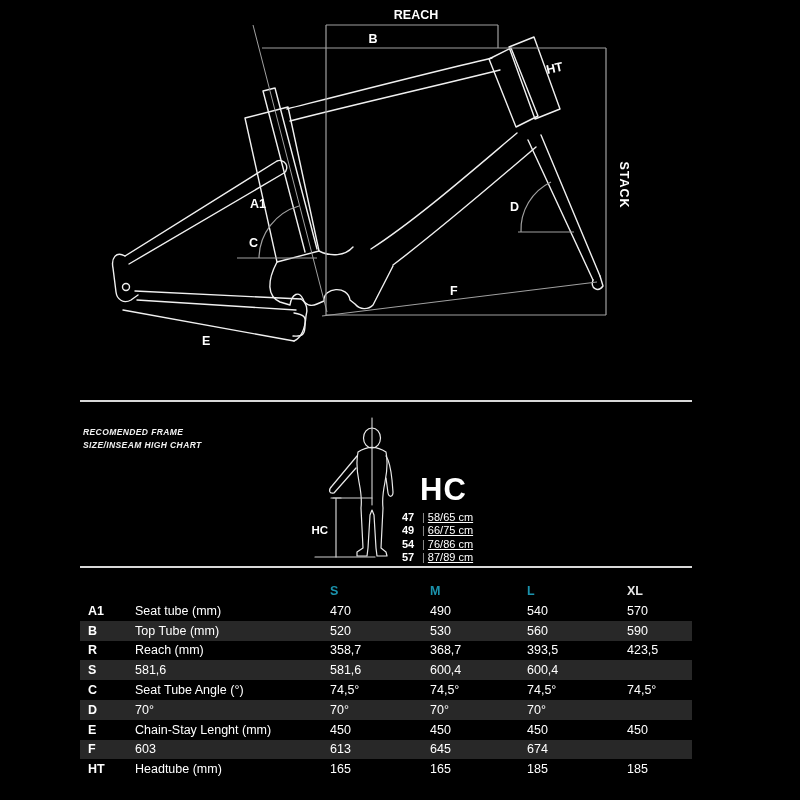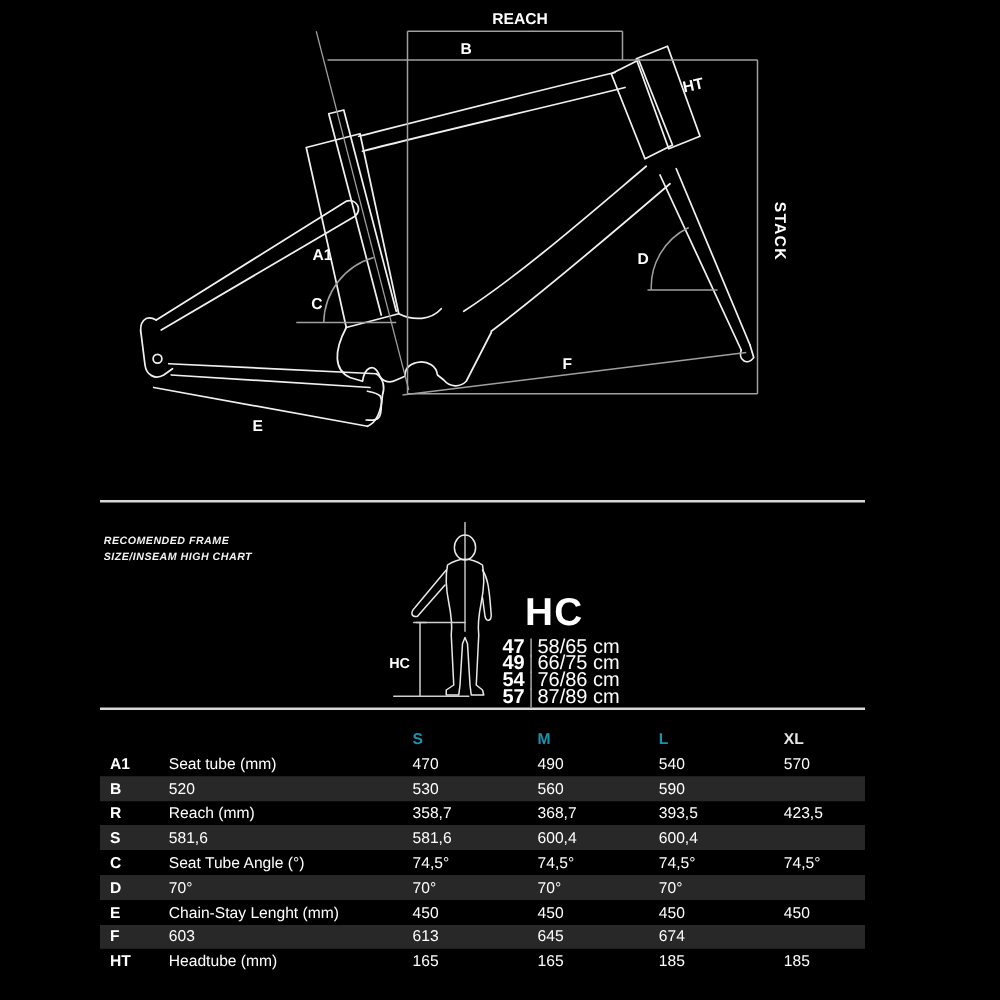--- a/index.html
+++ b/index.html
@@ -5,21 +5,21 @@
   html,body{margin:0;padding:0;background:#000;}
   #stage{position:relative;width:692px;height:800px;background:#000;overflow:hidden;
          font-family:"Liberation Sans",sans-serif;color:#fff;}
   svg{position:absolute;display:block;}
   .divider{position:absolute;left:80px;width:629px;height:2px;background:#d8d8d8;}
   
   #mid-heading{position:absolute;left:83px;top:426px;font-size:8.5px;font-weight:bold;
                letter-spacing:.4px;line-height:1.55;color:#f2f2f2;font-style:italic;}
   #hc-title{position:absolute;left:420px;top:472px;font-size:31px;font-weight:bold;
             letter-spacing:1px;color:#fff;}
-  #hc-list{position:absolute;left:402px;top:511px;font-size:16px;line-height:13.4px;}
+  #hc-list{position:absolute;left:402px;top:511px;font-size:11px;line-height:13.4px;text-decoration:underline;}
   .hc-row .sz{font-weight:bold;display:inline-block;min-width:17px;}
   .hc-row .sep{color:#9a9a9a;padding:0 3px;}
   
   #geo-table{position:absolute;left:80px;top:577px;width:625px;font-size:12.5px;}
   .g-row{display:grid;grid-template-columns:55px 195px 100px 97px 100px 78px;
          align-items:center;height:19.8px;}
   .g-row.head{height:24px;align-items:end;padding-bottom:3px;box-sizing:border-box;}
   .g-row.stripe{background:#282828;}
   .g-code{font-weight:bold;padding-left:8px;}
   .g-head{font-weight:bold;}
@@ -120,20 +120,21 @@
         <div class="g-row">
           <div class="g-code">A1</div>
           <div class="g-label">Seat tube (mm)</div>
           <div class="g-val">470</div>
           <div class="g-val">490</div>
           <div class="g-val">540</div>
           <div class="g-val">570</div>
         </div>
         <div class="g-row stripe">
           <div class="g-code">B</div>
+          <div class="g-label">Top Tube (mm)</div>
           <div class="g-val">520</div>
           <div class="g-val">530</div>
           <div class="g-val">560</div>
           <div class="g-val">590</div>
         </div>
         <div class="g-row">
           <div class="g-code">R</div>
           <div class="g-label">Reach (mm)</div>
           <div class="g-val">358,7</div>
           <div class="g-val">368,7</div>

